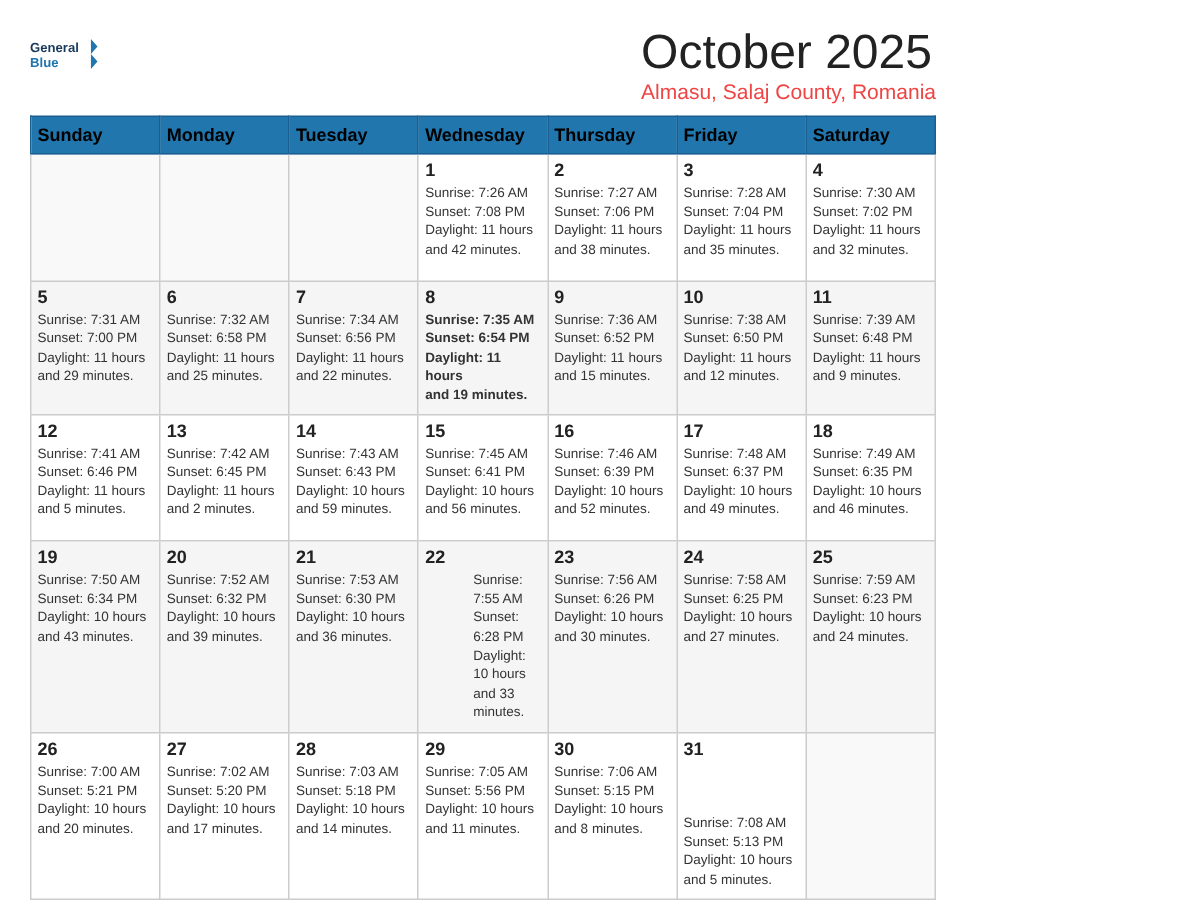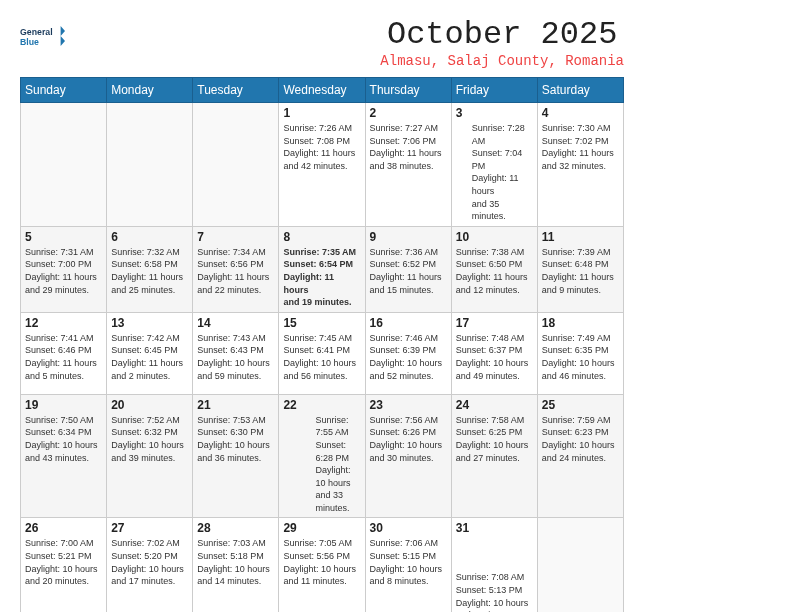--- a/index.html
+++ b/index.html
@@ -26,43 +26,42 @@
     .logo {
       display: flex;
       align-items: center;
       gap: 4px;
     }
     .logo-icon {
       width: 30px;
       height: 30px;
     }
     .title-block {
-      text-align: center;
-      font-family: Liberation Mono, monospace;
+      text-align: left;
     }
     .month-title {
       font-size: 32px;
       font-weight: 300;
       color: #222;
     }
     .location {
       font-size: 14px;
       color: #ef4444;
     }
     .calendar-table {
       width: 100%;
       border-collapse: collapse;
       flex: 1;
       table-layout: fixed;
     }
     .calendar-table th {
       background: #2176ae;
-      color: #ffffff;
+      color: #000000;
       font-size: 12px;
-      font-weight: normal;
+      font-weight: bold;
       padding: 5px 4px;
       border: 1px solid #1a5f8f;
       text-align: left;
     }
     .calendar-table td {
       border: 1px solid #ccc;
       vertical-align: top;
       padding: 3px 4px;
       font-size: 9.5px;
       color: #333;
@@ -134,21 +133,21 @@
           </td>
           <td>
             <span class="day-number">2</span>
             <div class="day-info" style="white-space: pre-line;">Sunrise: 7:27 AM
 Sunset: 7:06 PM
 Daylight: 11 hours
 and 38 minutes.</div>
           </td>
           <td>
             <span class="day-number">3</span>
-            <div class="day-info" style="white-space: pre-line; margin-left: 16px;">Sunrise: 7:28 AM
+            <div class="day-info" style="white-space: pre-line;">Sunrise: 7:28 AM
 Sunset: 7:04 PM
 Daylight: 11 hours
 and 35 minutes.</div>
           </td>
           <td>
             <span class="day-number">4</span>
             <div class="day-info" style="white-space: pre-line;">Sunrise: 7:30 AM
 Sunset: 7:02 PM
 Daylight: 11 hours
 and 32 minutes.</div>

